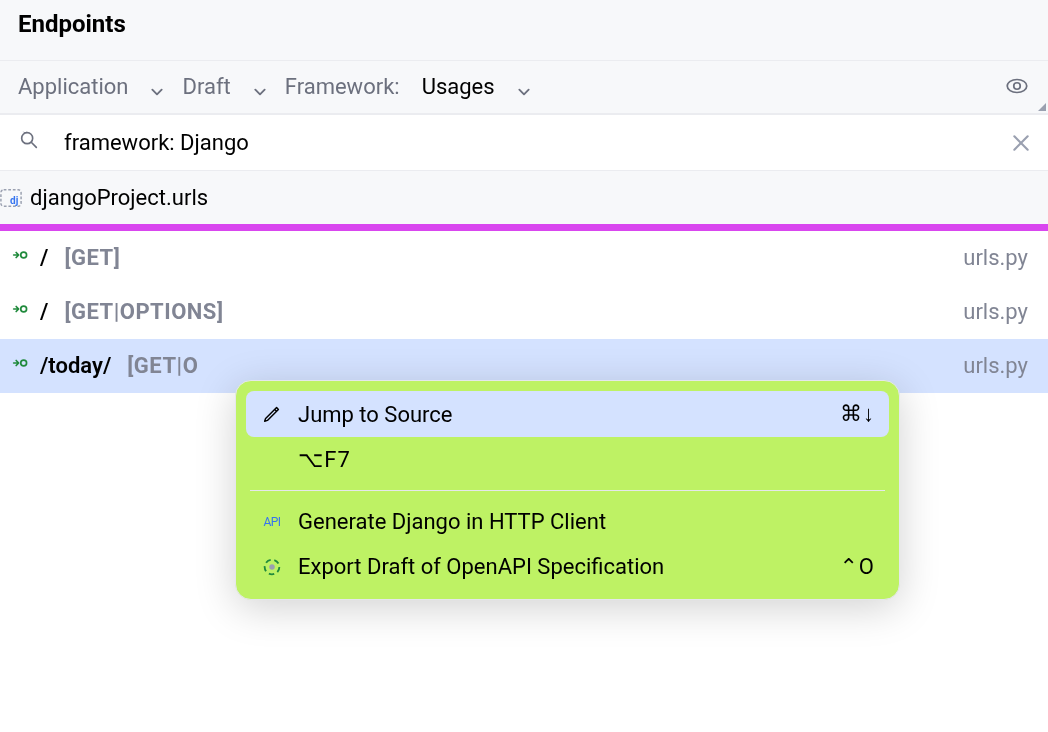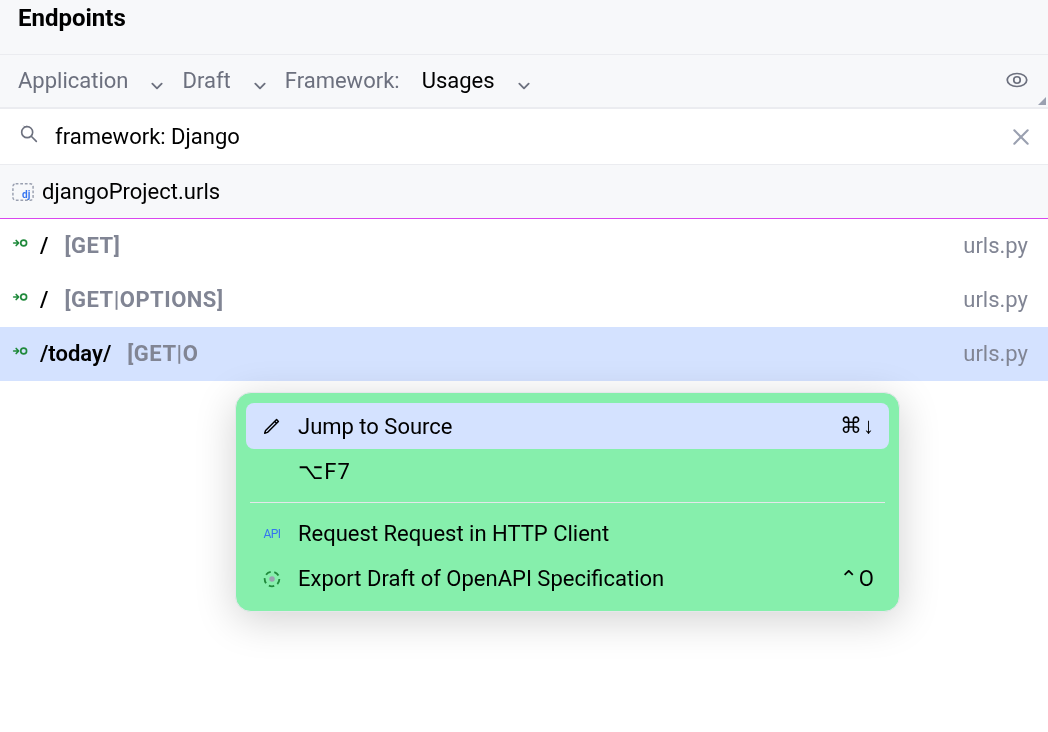--- a/index.html
+++ b/index.html
@@ -14,21 +14,21 @@
     background: #fff;
     color: #000;
     font-size: 22px;
     overflow: hidden;
   }
   .header {
     background: #f7f8fa;
     border-bottom: 1px solid #ebecf0;
   }
   .title {
-    padding: 4px 18px 22px 18px;
+    padding: 10px 18px 22px 18px;
     font-weight: 700;
     font-size: 24px;
   }
   .filter-bar {
     display: flex;
     align-items: center;
     gap: 18px;
     padding: 12px 18px 14px 18px;
     border-top: 1px solid #ebecf0;
     border-bottom: 1px solid #ebecf0;
@@ -59,21 +59,21 @@
     bottom: 2px;
     width: 0;
     height: 0;
     border-left: 8px solid transparent;
     border-bottom: 8px solid #9aa0b0;
   }
   .search-row {
     display: flex;
     align-items: center;
     padding: 14px 18px;
-    gap: 15px;
+    gap: 24px;
     border-bottom: 1px solid #ebecf0;
   }
   .search-input {
     flex: 1;
     border: none;
     font-size: 22px;
     outline: none;
     color: #000;
   }
   .search-input::placeholder {
@@ -85,23 +85,23 @@
     display: inline-flex;
     align-items: center;
     justify-content: center;
     color: #9aa0b0;
     cursor: pointer;
   }
   .section-row {
     display: flex;
     align-items: center;
     gap: 8px;
-    padding: 14px 12px;
+    padding: 14px 0;
     background: #f7f8fa;
-    border-bottom: 1px solid #d946ef;
+    border-bottom: 7px solid #d946ef;
   }
   .endpoint-row {
     display: flex;
     align-items: center;
     gap: 8px;
     padding: 14px 12px;
     border-bottom: 1px solid transparent;
     position: relative;
   }
   .endpoint-row.selected {
@@ -131,23 +131,23 @@
   }
   .dj-icon {
     width: 22px;
     height: 22px;
     display: inline-flex;
     flex-shrink: 0;
   }
   .ctx-menu {
     position: absolute;
     left: 235px;
-    top: 392px;
+    top: 380px;
     width: 665px;
-    background: #86efac;
+    background: #bef264;
     border: 1px solid #e5e7eb;
     border-radius: 16px;
     box-shadow: 0 8px 40px rgba(0,0,0,0.18);
     padding: 10px;
     z-index: 50;
   }
   .ctx-item {
     display: flex;
     align-items: center;
     gap: 14px;
@@ -305,21 +305,21 @@
     <span class="ctx-label">Jump to Source</span>
     <span class="ctx-shortcut">⌘↓</span>
   </div>
   <div class="ctx-item">
     <span class="icon-placeholder"></span>
     <span class="ctx-shortcut">⌥F7</span>
   </div>
   <div class="ctx-sep"></div>
   <div class="ctx-item">
     <span class="ctx-icon api">API</span>
-    <span class="ctx-label">Request Request in HTTP Client</span>
+    <span class="ctx-label">Generate Django in HTTP Client</span>
     <span class="ctx-shortcut"></span>
   </div>
   <div class="ctx-item">
     <span class="ctx-icon">
       <svg viewBox="0 0 24 24" width="22" height="22">
         <circle cx="12" cy="12" r="8" fill="none" stroke="#208a3c" stroke-width="2" stroke-dasharray="6 4"></circle>
         <circle cx="12" cy="12" r="3" fill="#9aa0b0"></circle>
       </svg>
     </span>
     <span class="ctx-label">Export Draft of OpenAPI Specification</span>

